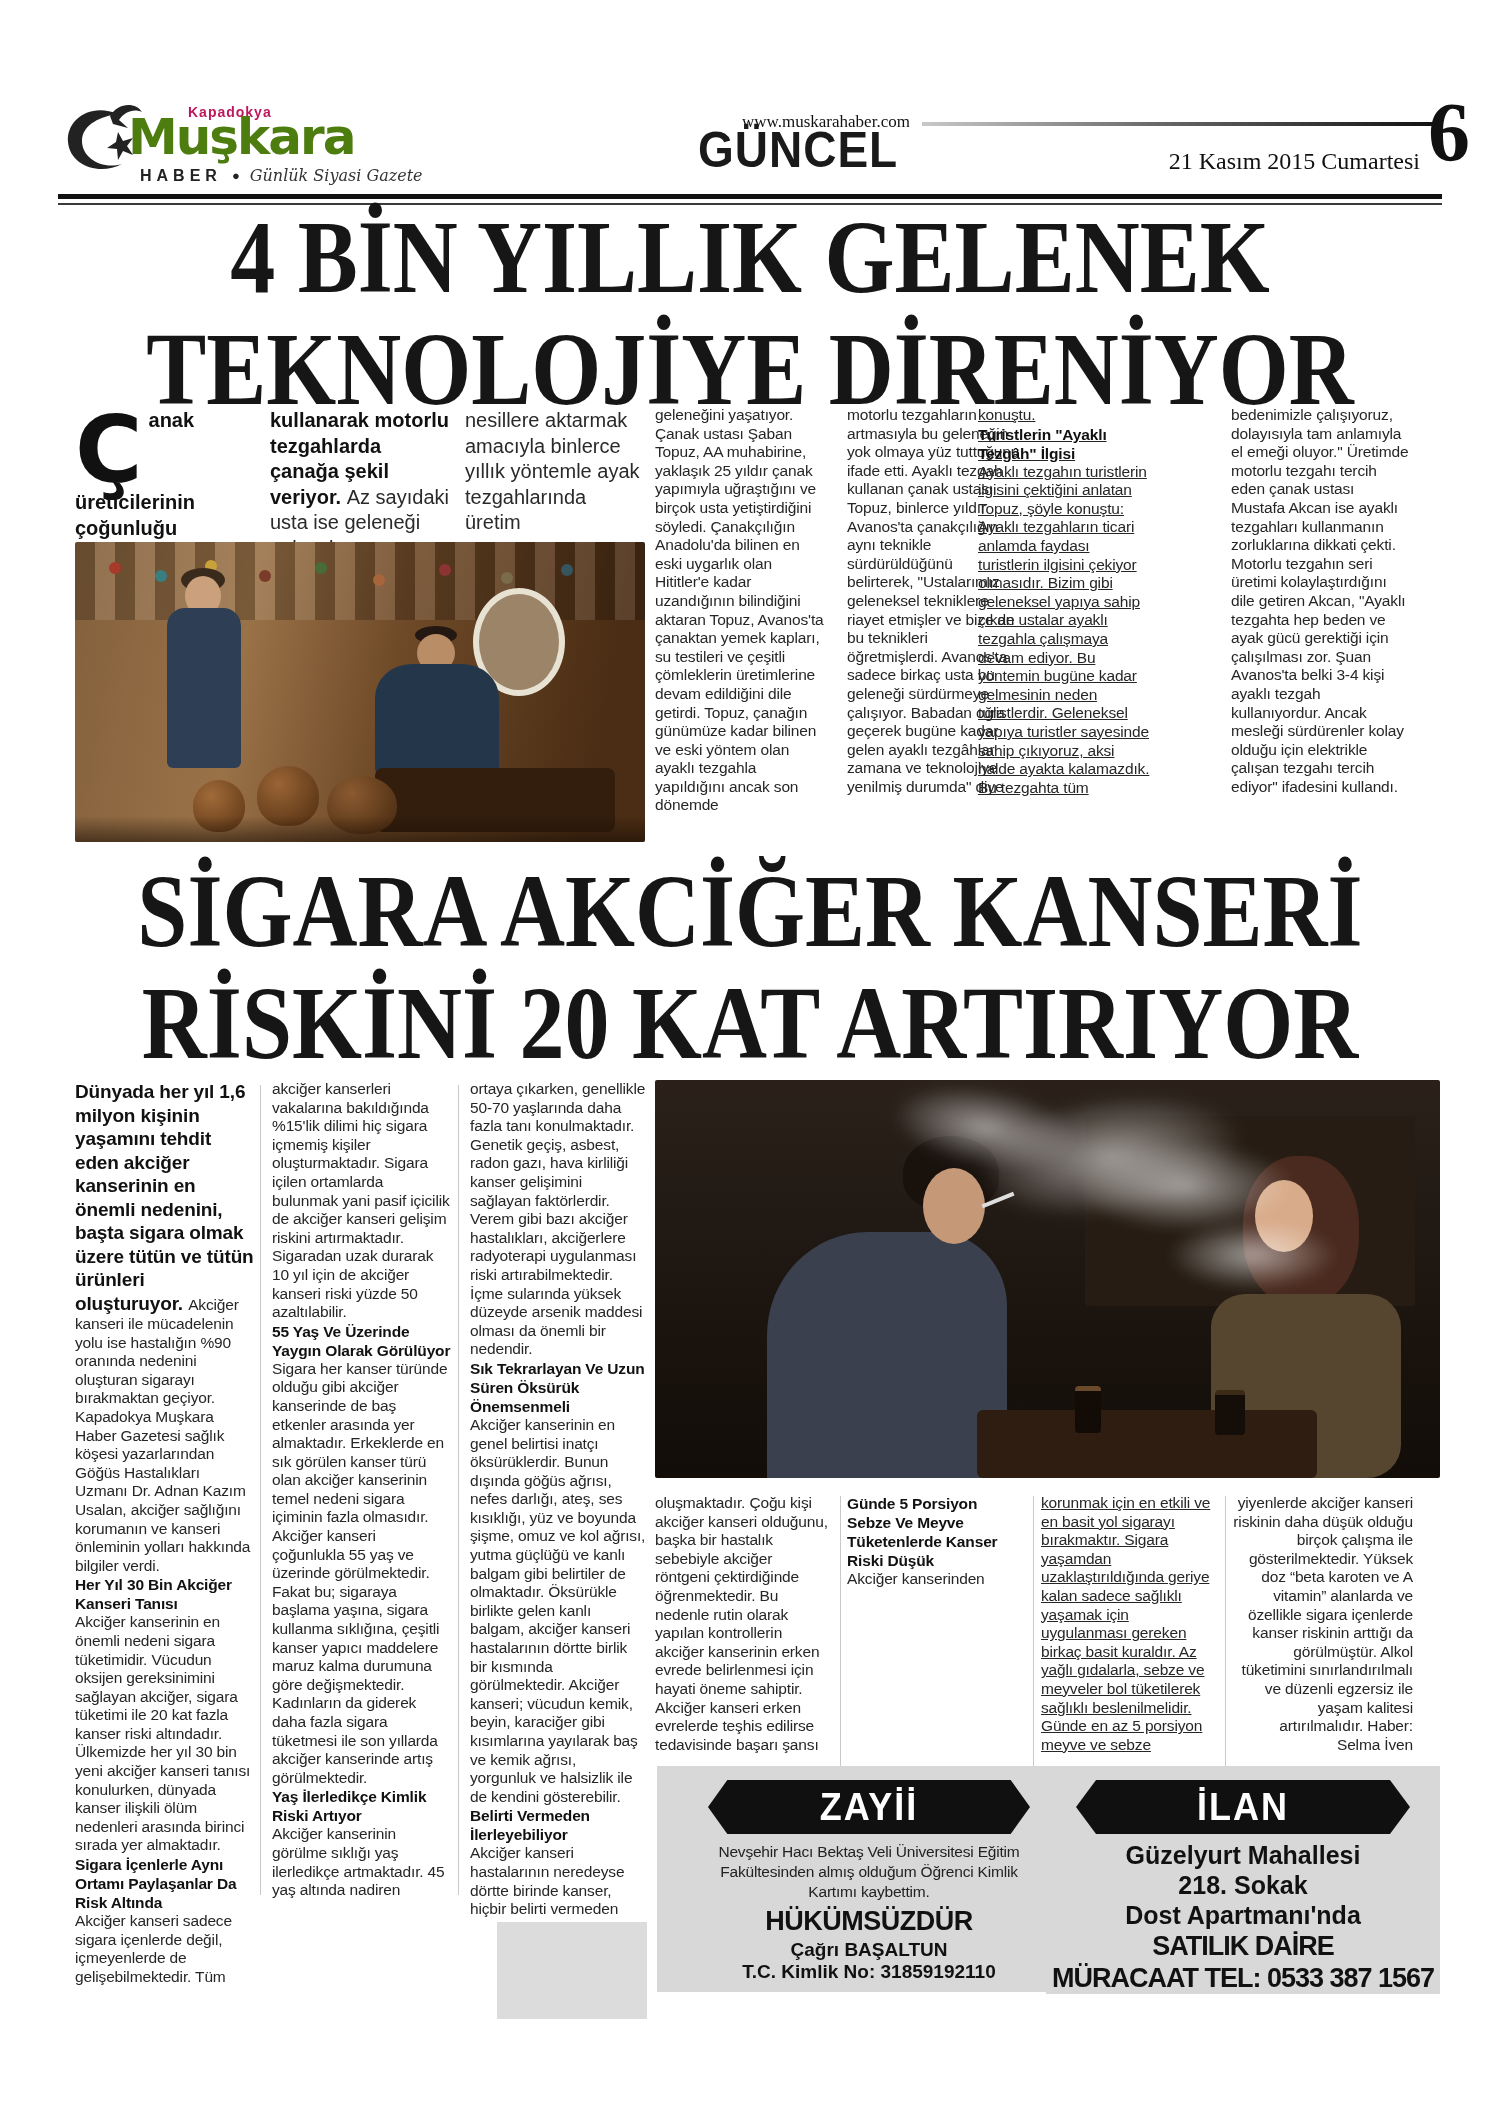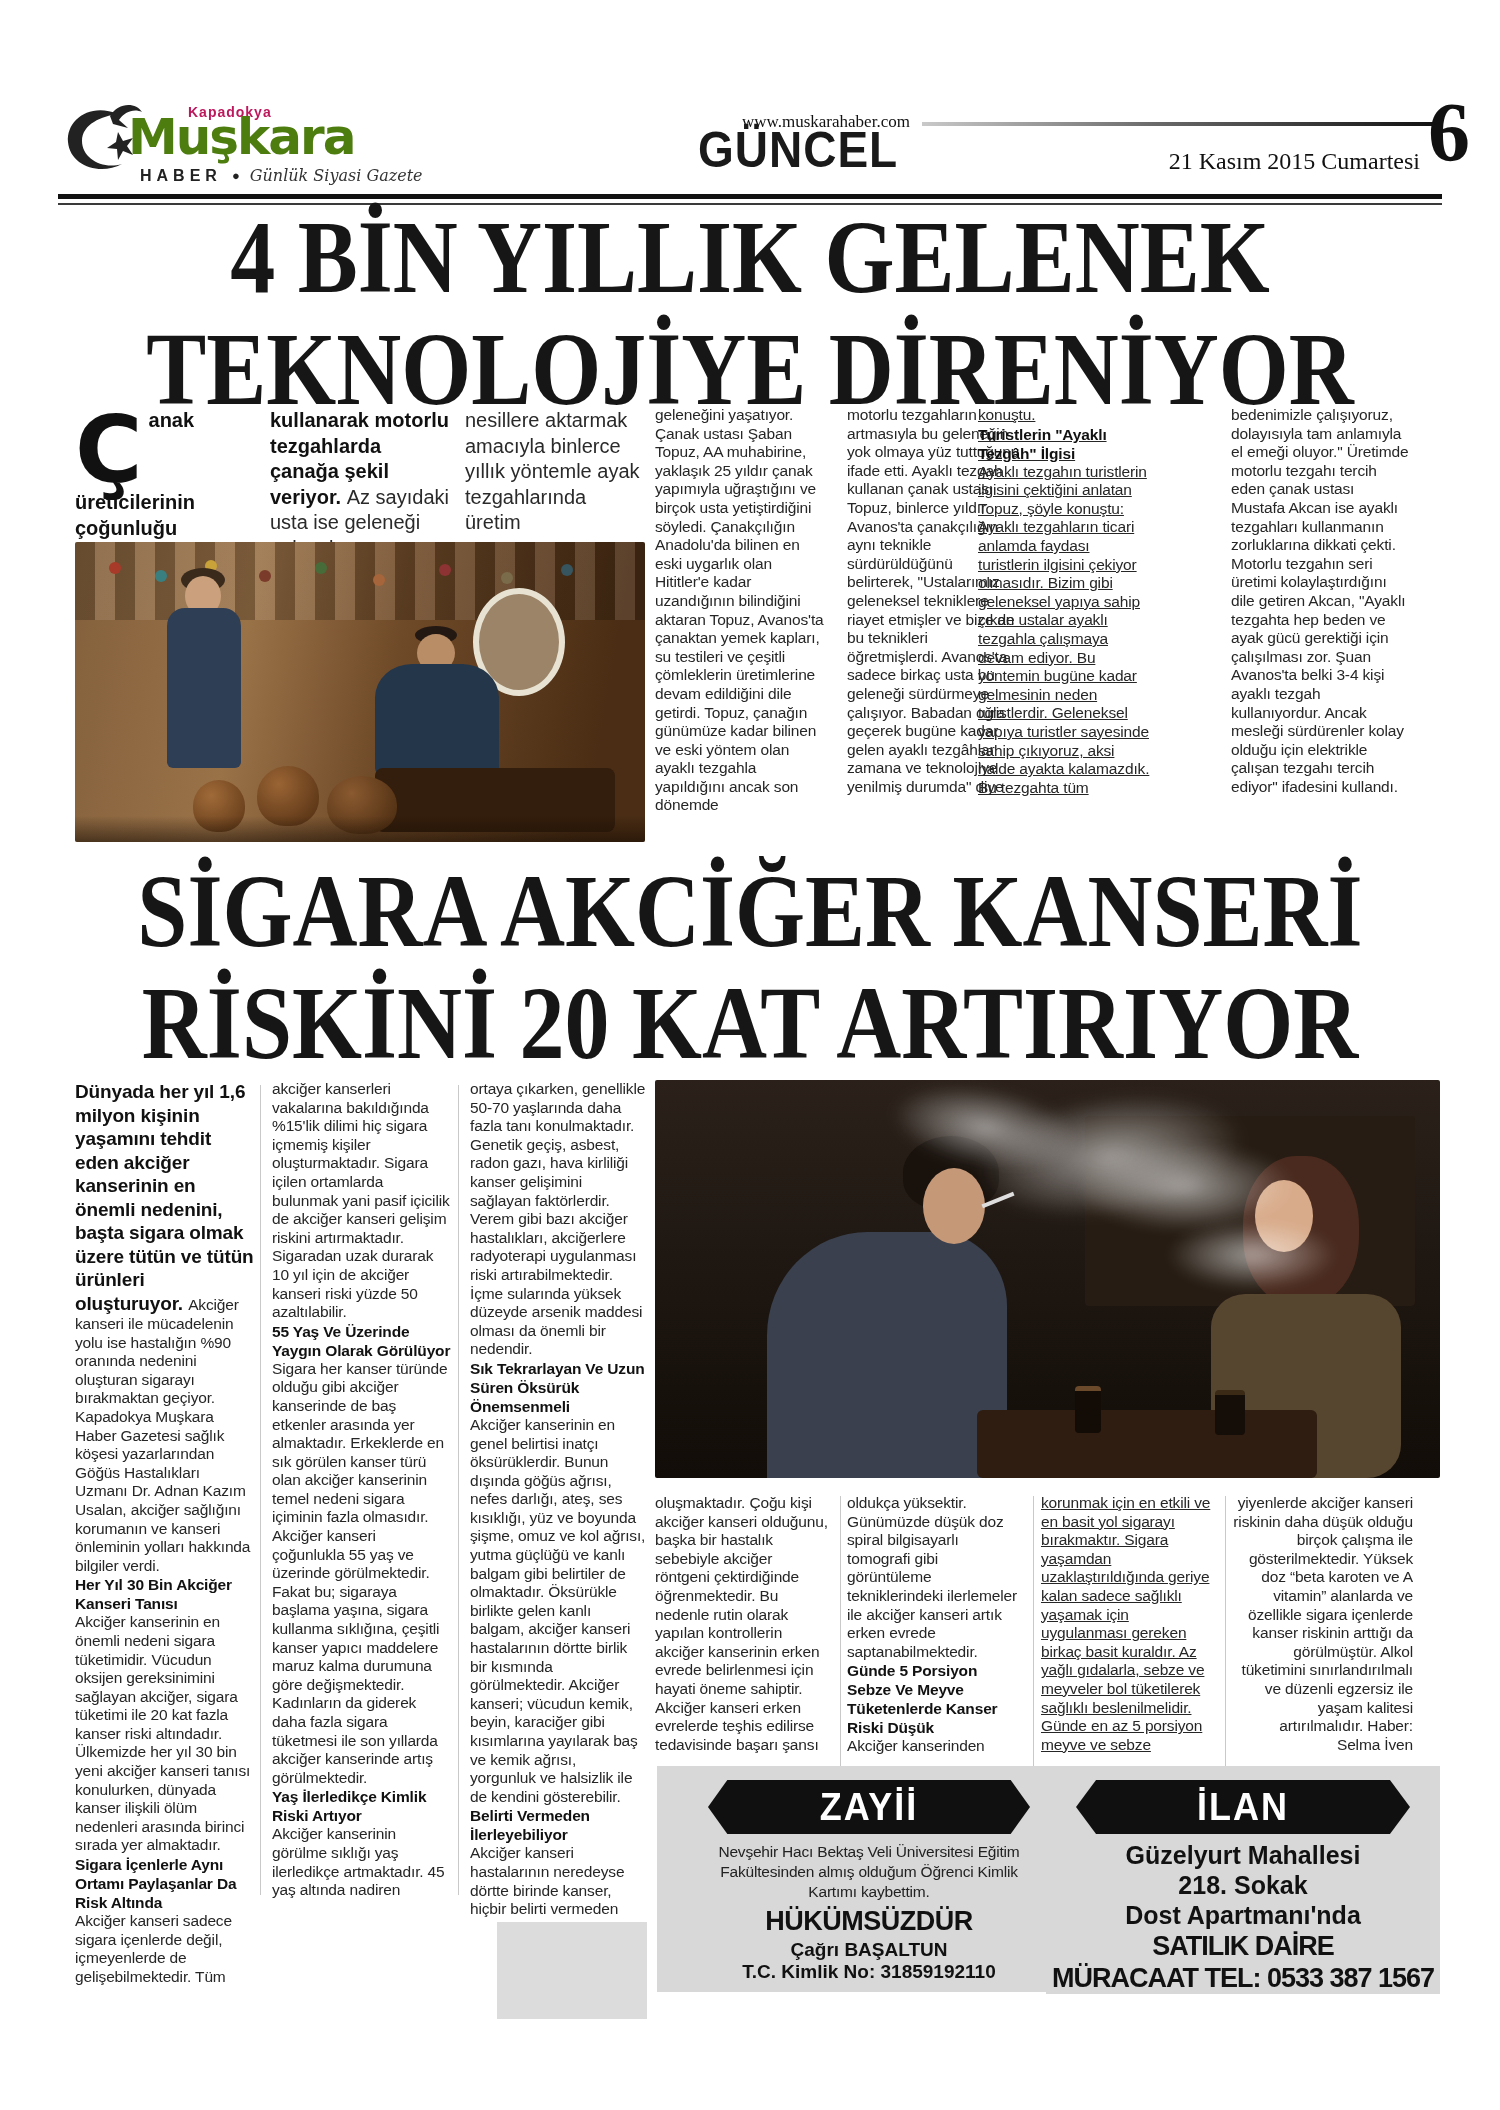--- a/index.html
+++ b/index.html
@@ -233,21 +233,20 @@
     <div class="p2-smoke p2-s4"></div>
     <div class="p2-table"></div>
     <div class="p2-glass1"></div>
     <div class="p2-glass2"></div>
   </div>
 
   <div class="bcol" style="left:655px;top:1494px;">
     <p>oluşmaktadır. Çoğu kişi akciğer kanseri olduğunu, başka bir hastalık sebebiyle akciğer röntgeni çektirdiğinde öğrenmektedir. Bu nedenle rutin olarak yapılan kontrollerin akciğer kanserinin erken evrede belirlenmesi için hayati öneme sahiptir. Akciğer kanseri erken evrelerde teşhis edilirse tedavisinde başarı şansı</p>
   </div>
   <div class="bcol" style="left:847px;top:1494px;">
-    <p>oldukça yüksektir. Günümüzde düşük doz spiral bilgisayarlı tomografi gibi görüntüleme tekniklerindeki ilerlemeler ile akciğer kanseri artık erken evrede saptanabilmektedir.</p>
     <p class="subhead">Günde 5 Porsiyon Sebze Ve Meyve Tüketenlerde Kanser Riski Düşük</p>
     <p>Akciğer kanserinden</p>
   </div>
   <div class="bcol" style="left:1041px;top:1494px;text-decoration:underline;">
     <p>korunmak için en etkili ve en basit yol sigarayı bırakmaktır. Sigara yaşamdan uzaklaştırıldığında geriye kalan sadece sağlıklı yaşamak için uygulanması gereken birkaç basit kuraldır. Az yağlı gıdalarla, sebze ve meyveler bol tüketilerek sağlıklı beslenilmelidir. Günde en az 5 porsiyon meyve ve sebze</p>
   </div>
   <div class="bcol" style="left:1233px;top:1494px;width:180px;text-align:right;">
     <p>yiyenlerde akciğer kanseri riskinin daha düşük olduğu birçok çalışma ile gösterilmektedir. Yüksek doz “beta karoten ve A vitamin” alanlarda ve özellikle sigara içenlerde kanser riskinin arttığı da görülmüştür. Alkol tüketimini sınırlandırılmalı ve düzenli egzersiz ile yaşam kalitesi artırılmalıdır. Haber: Selma İven</p>
   </div>
 

